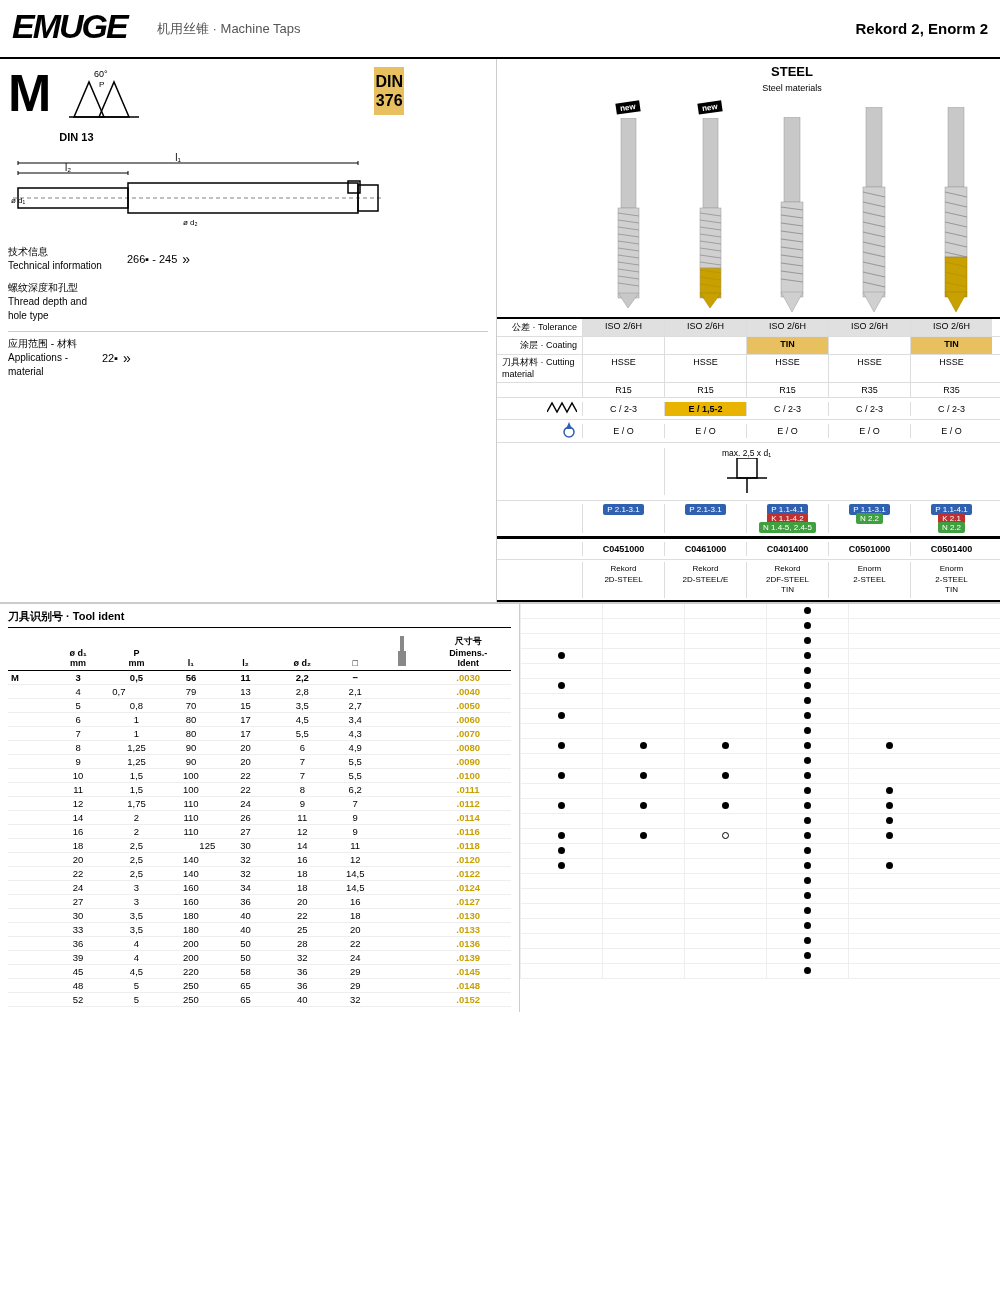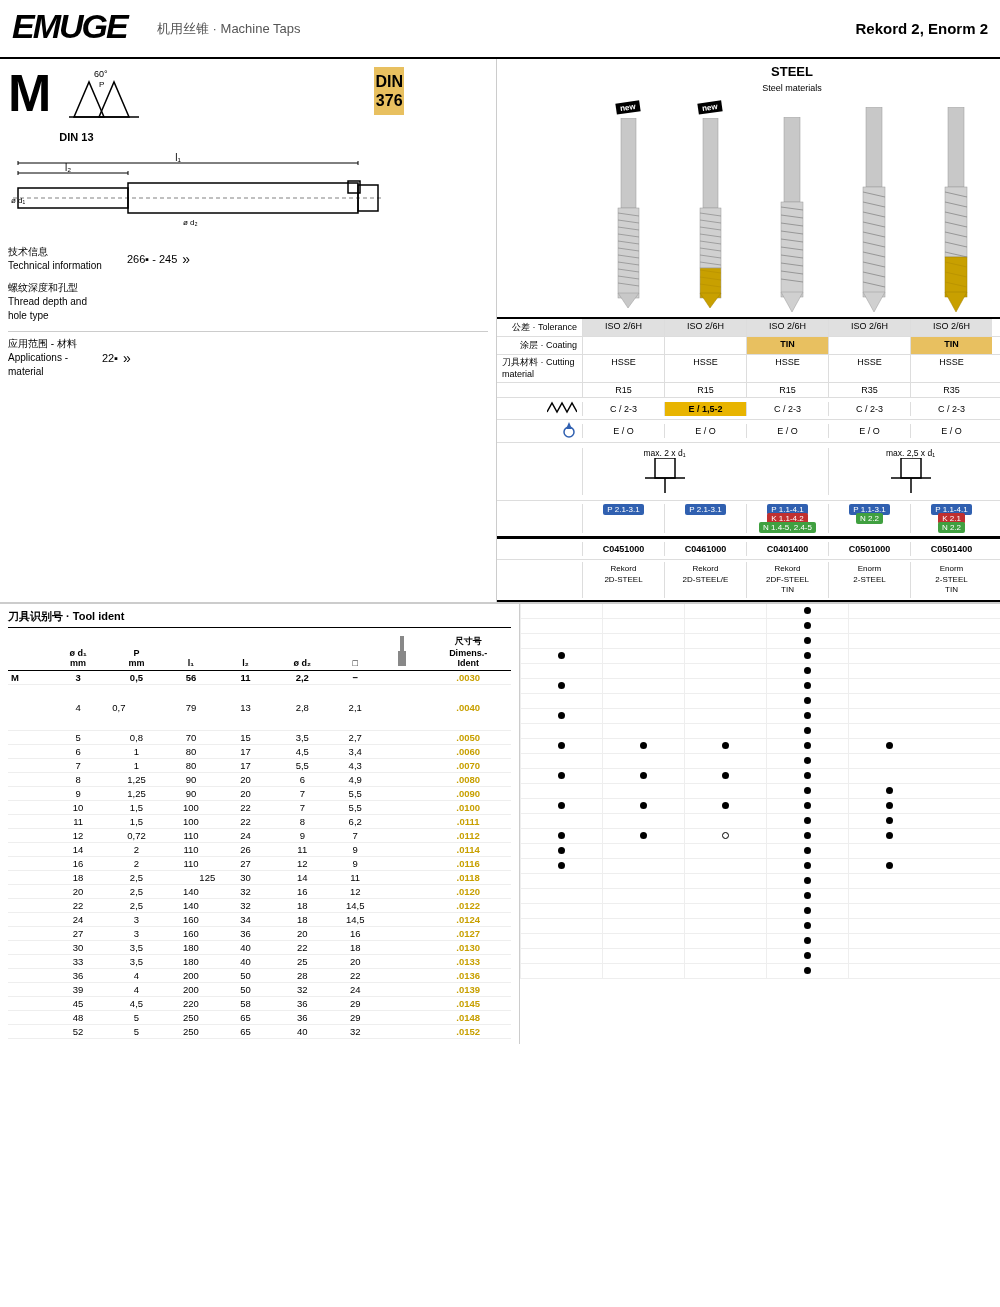--- a/index.html
+++ b/index.html
@@ -307,29 +307,20 @@
             <div style="width:82px; text-align:center; padding:2px 1px; font-size:9px; border-left:1px solid #ddd;">E / O</div>
             <div style="width:82px; text-align:center; padding:2px 1px; font-size:9px; border-left:1px solid #ddd;">E / O</div>
           </div>
         </div>
       </div>
 
       <div style="display:flex; border-bottom:1px solid #ddd; padding:5px 0;">
         <div style="width:85px; text-align:right; padding:2px 5px; font-size:9px; line-height:1.3;"></div>
         <div style="display:flex; align-items:center;">
 
-          <div style="width:164px; text-align:center; font-size:9px; border-left:1px solid #ddd;">
-            <div style="font-size:8.5px;">max. 2 x d₁</div>
-            
-            <svg width="40" height="35" viewBox="0 0 40 35">
-              <rect x="10" y="0" width="20" height="20" fill="none" stroke="#000" stroke-width="1.5"></rect>
-              <line x1="20" y1="20" x2="20" y2="35" stroke="#000" stroke-width="1.5"></line>
-              <line x1="0" y1="20" x2="40" y2="20" stroke="#000" stroke-width="1.5"></line>
-            </svg>
-          </div>
           <div style="width:82px; text-align:center; border-left:1px solid #ddd;"></div>
 
           <div style="width:164px; text-align:center; font-size:9px; border-left:1px solid #ddd;">
             <div style="font-size:8.5px;">max. 2,5 x d₁</div>
             <svg width="40" height="35" viewBox="0 0 40 35">
               <rect x="10" y="0" width="20" height="20" fill="none" stroke="#000" stroke-width="1.5"></rect>
               <line x1="20" y1="20" x2="20" y2="35" stroke="#000" stroke-width="1.5"></line>
               <line x1="0" y1="20" x2="40" y2="20" stroke="#000" stroke-width="1.5"></line>
             </svg>
           </div>
@@ -429,21 +420,21 @@
               <td style="text-align: center; padding: 1px 3px;">−</td>
               <td style="padding: 1px 3px;"></td>
               <td style="text-align: center; padding: 1px 3px; font-weight: bold; color: rgb(200, 160, 0);">.0030</td>
             </tr>
             <tr style="border-bottom: 1px solid rgb(238, 238, 238);">
               <td style="text-align: left; font-weight: bold; padding: 1px 3px;"></td>
               <td style="text-align: center; padding: 1px 3px;">4</td>
               <td style="text-align: left; padding: 1px 3px;">0,7</td>
               <td style="text-align: center; padding: 1px 3px;">79</td>
               <td style="text-align: center; padding: 1px 3px;">13</td>
-              <td style="text-align: center; padding: 17px 3px;">2,8</td>
+              <td style="text-align: center; padding: 1px 3px;">2,8</td>
               <td style="text-align: center; padding: 1px 3px;">2,1</td>
               <td style="padding: 1px 3px;"></td>
               <td style="text-align: center; padding: 1px 3px; font-weight: bold; color: rgb(200, 160, 0);">.0040</td>
             </tr>
             <tr style="border-bottom: 1px solid rgb(238, 238, 238);">
               <td style="text-align: left; font-weight: bold; padding: 1px 3px;"></td>
               <td style="text-align: center; padding: 1px 3px;">5</td>
               <td style="text-align: center; padding: 1px 3px;">0,8</td>
               <td style="text-align: center; padding: 1px 3px;">70</td>
               <td style="text-align: center; padding: 1px 3px;">15</td>
@@ -514,21 +505,21 @@
               <td style="text-align: center; padding: 1px 3px;">100</td>
               <td style="text-align: center; padding: 1px 3px;">22</td>
               <td style="text-align: center; padding: 1px 3px;">8</td>
               <td style="text-align: center; padding: 1px 3px;">6,2</td>
               <td style="padding: 1px 3px;"></td>
               <td style="text-align: center; padding: 1px 3px; font-weight: bold; color: rgb(200, 160, 0);">.0111</td>
             </tr>
             <tr style="border-bottom: 1px solid rgb(238, 238, 238);">
               <td style="text-align: left; font-weight: bold; padding: 1px 3px;"></td>
               <td style="text-align: center; padding: 1px 3px;">12</td>
-              <td style="text-align: center; padding: 1px 3px;">0,72</td>
+              <td style="text-align: center; padding: 1px 3px;">1,75</td>
               <td style="text-align: center; padding: 1px 3px;">110</td>
               <td style="text-align: center; padding: 1px 3px;">24</td>
               <td style="text-align: center; padding: 1px 3px;">9</td>
               <td style="text-align: center; padding: 1px 3px;">7</td>
               <td style="padding: 1px 3px;"></td>
               <td style="text-align: center; padding: 1px 3px; font-weight: bold; color: rgb(200, 160, 0);">.0112</td>
             </tr>
             <tr style="border-bottom: 1px solid rgb(238, 238, 238);">
               <td style="text-align: left; font-weight: bold; padding: 1px 3px;"></td>
               <td style="text-align: center; padding: 1px 3px;">14</td>

